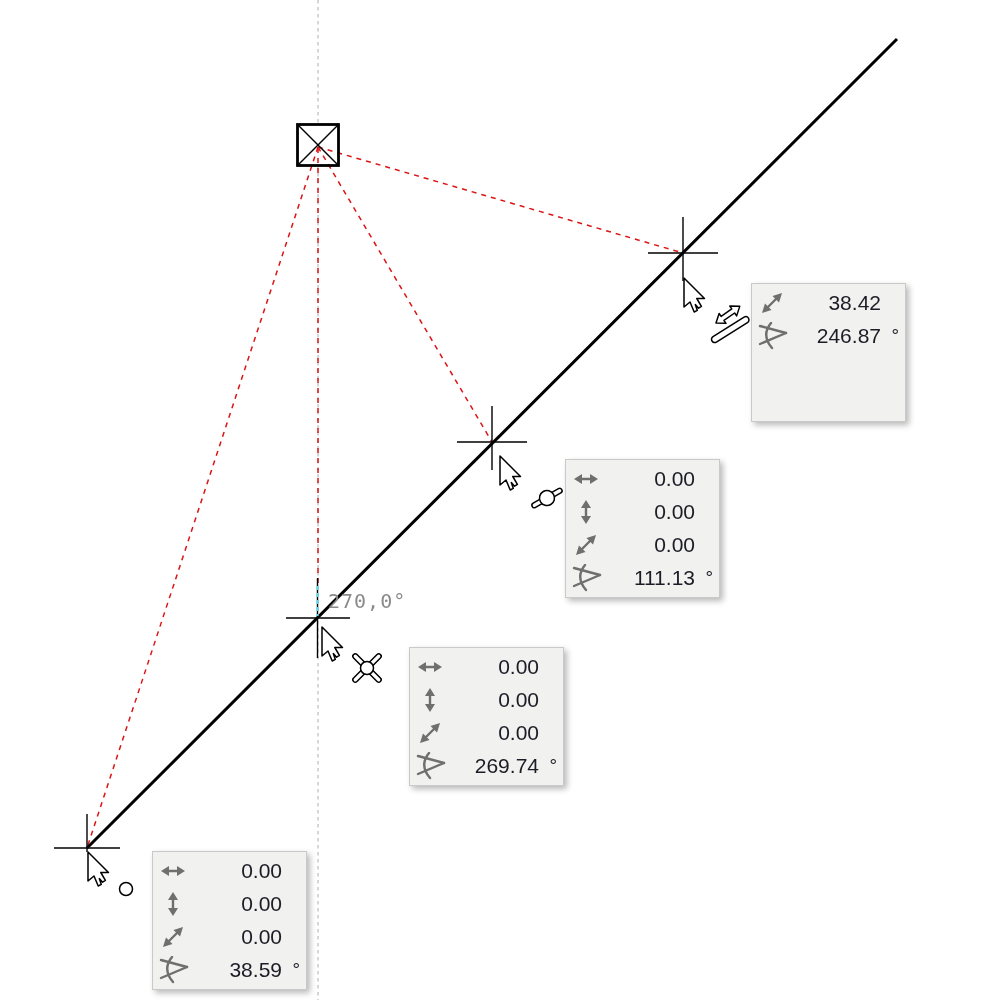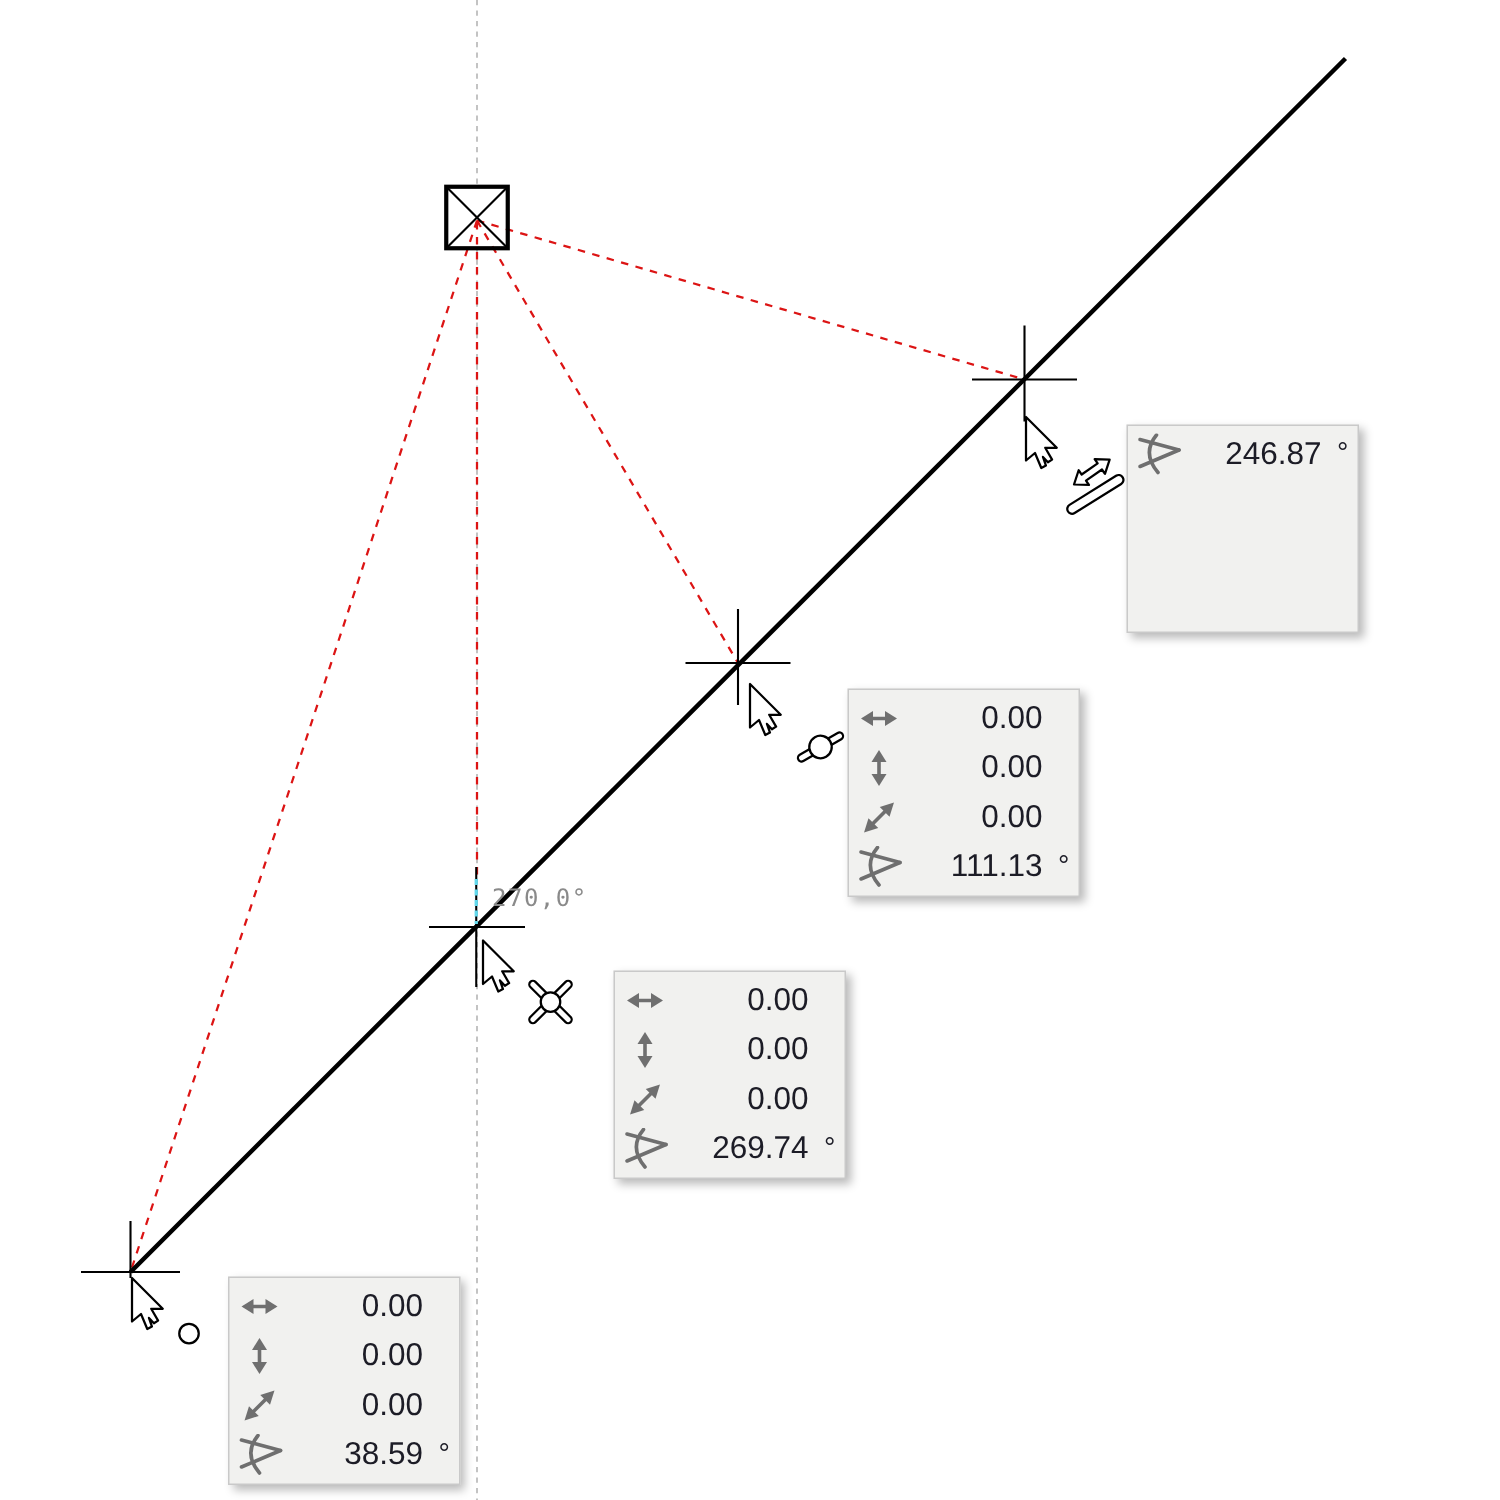--- a/index.html
+++ b/index.html
@@ -12,21 +12,21 @@
   .guide-dotted{stroke:var(--guide-gray,#bdbdbd);stroke-width:1.2;stroke-dasharray:3.5 3.5;fill:none;}
   .rubber{stroke:var(--accent-red,#dc1414);stroke-width:1.5;stroke-dasharray:5 5;fill:none;}
   .cross{stroke:var(--line-black,#000);stroke-width:1.4;fill:none;}
   .boxmark{stroke:var(--line-black,#000);stroke-width:2.8;fill:none;}
   .boxdiag{stroke:var(--line-black,#000);stroke-width:1.4;fill:none;}
   .cyan{stroke:var(--snap-cyan,#62d8ec);stroke-width:2.2;stroke-dasharray:4 3;fill:none;}
   .cursor{fill:#fff;stroke:#000;stroke-width:1.5;stroke-linejoin:round;}
   .badge{fill:#fff;stroke:#000;stroke-width:1.5;stroke-linejoin:round;}
 
   .angle-label{position:absolute;left:328px;top:589px;
-    font-family:"DejaVu Sans Mono",monospace;font-size:16px;letter-spacing:1px;
+    font-family:"DejaVu Sans Mono",monospace;font-size:20px;letter-spacing:1px;
     color:var(--label-gray,#8a8a8a);}
 
   .tracker{position:absolute;width:155px;height:139px;background:var(--panel-bg,#f1f1ef);
     border:1px solid var(--panel-border,#c9c9c9);box-shadow:3px 3px 6px rgba(0,0,0,0.28);
     display:grid;grid-template-rows:repeat(4,1fr);box-sizing:border-box;padding:2px 6px 2px 6px;}
   .t-row{display:flex;align-items:center;}
   .t-icon{width:34px;display:flex;align-items:center;justify-content:flex-start;flex:0 0 34px;}
   .t-icon svg{display:block;}
   .t-val{flex:1;text-align:right;font-size:21px;color:var(--value-text,#1c1c26);}
   .t-unit{flex:0 0 18px;text-align:right;font-size:19px;color:var(--value-text,#1c1c26);}
@@ -107,20 +107,31 @@
   </g>
 
   <circle class="badge" cx="126" cy="889" r="6.5"></circle>
 </svg>
 
 <div class="angle-label">270,0°</div>
 
 <div class="tracker" style="left:751px;top:283px;">
   <div class="t-row">
     <span class="t-icon">
+          <svg width="28" height="28" viewBox="0 0 28 28">
+            <line class="ic" x1="8" y1="20" x2="20" y2="8"></line>
+            <path class="icf" d="M24 4 L14.5 7 L21 13.5 Z"></path>
+            <path class="icf" d="M4 24 L13.5 21 L7 14.5 Z"></path>
+          </svg>
+        </span>
+    <span class="t-val">38.42</span>
+    <span class="t-unit"></span>
+  </div>
+  <div class="t-row">
+    <span class="t-icon">
           <svg width="30" height="28" viewBox="0 0 30 28">
             <path class="ic" d="M28 11 L2 4"></path>
             <path class="ic" d="M28 11 L2 22"></path>
             <path class="ic" d="M13 1 Q3 13 14 26"></path>
           </svg>
         </span>
     <span class="t-val">246.87</span>
     <span class="t-unit">°</span>
   </div>
 </div>

